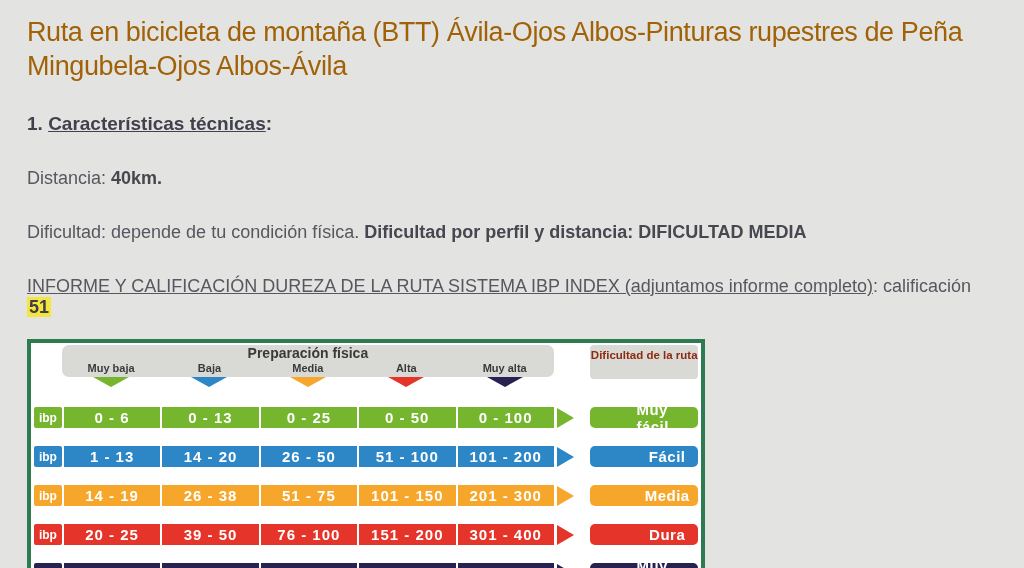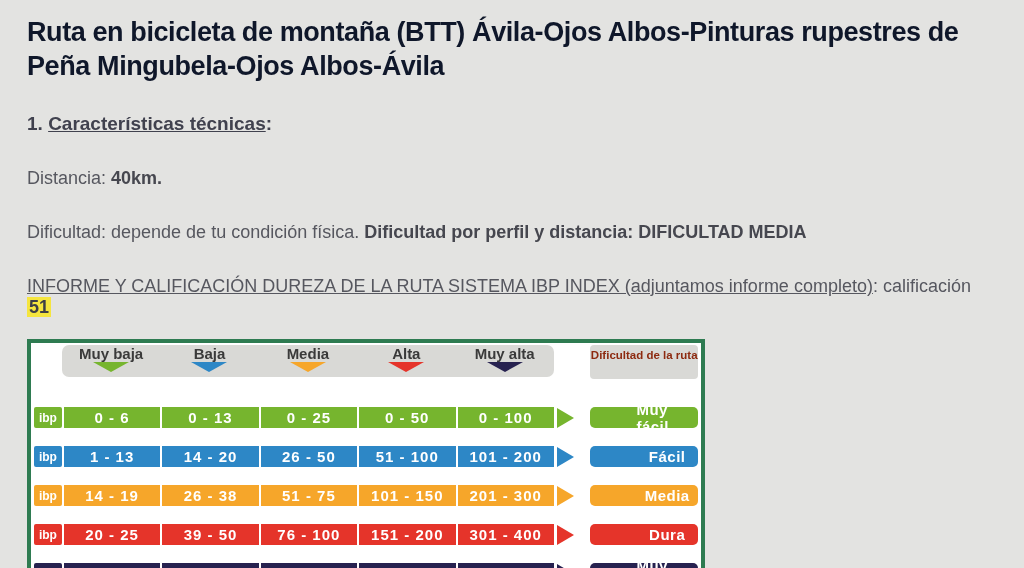--- a/index.html
+++ b/index.html
@@ -5,23 +5,23 @@
   * { box-sizing: border-box; margin: 0; padding: 0; }
   html, body {
     width: 1024px; height: 568px;
     background: #e3e3e1;
     font-family: "Liberation Sans", sans-serif;
     overflow: hidden;
   }
   .content { padding: 10px 27px 0 27px; }
 
   .page-title {
-    color: #0f172a;
+    color: #a16207;
     font-size: 27px;
-    font-weight: bold;
+    font-weight: normal;
     line-height: 34px;
     letter-spacing: -0.4px;
     max-width: 985px;
     margin-top: 5px;
   }
   .date-heading {
     color: #1a2b4c;
     font-size: 25px;
     font-weight: bold;
     letter-spacing: -0.4px;
@@ -77,21 +77,21 @@
     font-size: 14px;
     line-height: 15px;
   }
   .hdr-cols { display: flex; }
   .hdr-col {
     flex: 1 1 0;
     position: relative;
     text-align: center;
     color: #3a3a3a;
     font-weight: bold;
-    font-size: 15px;
+    font-size: 11px;
     line-height: 15px;
   }
   .tri {
     position: absolute;
     left: 50%;
     bottom: -11px;
     transform: translateX(-50%);
     width: 0; height: 0;
     border-left: 18px solid transparent;
     border-right: 18px solid transparent;
@@ -174,20 +174,21 @@
   </p>
 
   <p class="body-line">
     <span class="link-like">INFORME Y CALIFICACIÓN DUREZA DE LA RUTA SISTEMA IBP INDEX (adjuntamos informe completo)</span><span>: calificación </span><span class="hl">51</span>
   </p>
 
   <div class="ibp-table">
     <div class="tbl-header">
       <div class="hdr-spacer-ibp"></div>
       <div class="hdr-prep">
+        <div class="hdr-prep-title">Preparación física</div>
         <div class="hdr-cols">
           <div class="hdr-col" style="--row-color: #76b52e;"><span>Muy baja</span><span class="tri"></span></div>
           <div class="hdr-col" style="--row-color: #2d87c6;"><span>Baja</span><span class="tri"></span></div>
           <div class="hdr-col" style="--row-color: #f6a62a;"><span>Media</span><span class="tri"></span></div>
           <div class="hdr-col" style="--row-color: #e5342a;"><span>Alta</span><span class="tri"></span></div>
           <div class="hdr-col" style="--row-color: #272250;"><span>Muy alta</span><span class="tri"></span></div>
         </div>
       </div>
       <div class="hdr-spacer-arrow"></div>
       <div class="hdr-right">Dificultad de la ruta</div>

